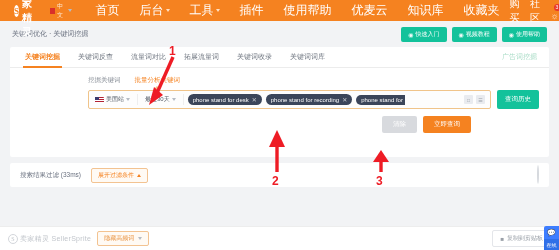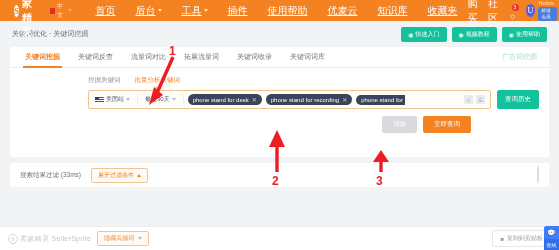--- a/index.html
+++ b/index.html
@@ -26,22 +26,22 @@
     font-family: "Liberation Serif", serif;
   }
   .logo-text { color: #fff; font-size: 10px; font-weight: bold; letter-spacing: .5px; }
   .lang-sel {
     display: flex; align-items: center; gap: 2px;
     margin-left: 10px; font-size: 6px; color: #ffe4cc;
   }
   .lang-flag { width: 8px; height: 6px; background: #d9312a; display: inline-block; }
   .nav { display: flex; align-items: center; gap: 0; margin-left: 14px; }
   .nav-item {
-    color: #ffffff; font-size: 10px; padding: 0 10px;
-    white-space: nowrap; cursor: pointer; text-decoration: underline;
+    color: #ffffff; font-size: 12px; padding: 0 10px;
+    white-space: nowrap; cursor: pointer;
   }
   .nav-item.has-caret::after {
     content: ""; display: inline-block; margin-left: 2px;
     border-left: 2.5px solid transparent; border-right: 2.5px solid transparent;
     border-top: 3px solid #ffe0c2; vertical-align: middle;
   }
   .header-right { margin-left: auto; display: flex; align-items: center; gap: 9px; padding-right: 4px; }
   .hr-link { color: #fff; font-size: 10px; cursor: pointer; }
   .bell { position: relative; width: 11px; height: 12px; cursor: pointer; }
   .bell-glyph { font-size: 9px; color: #ffe9d6; line-height: 12px; }

